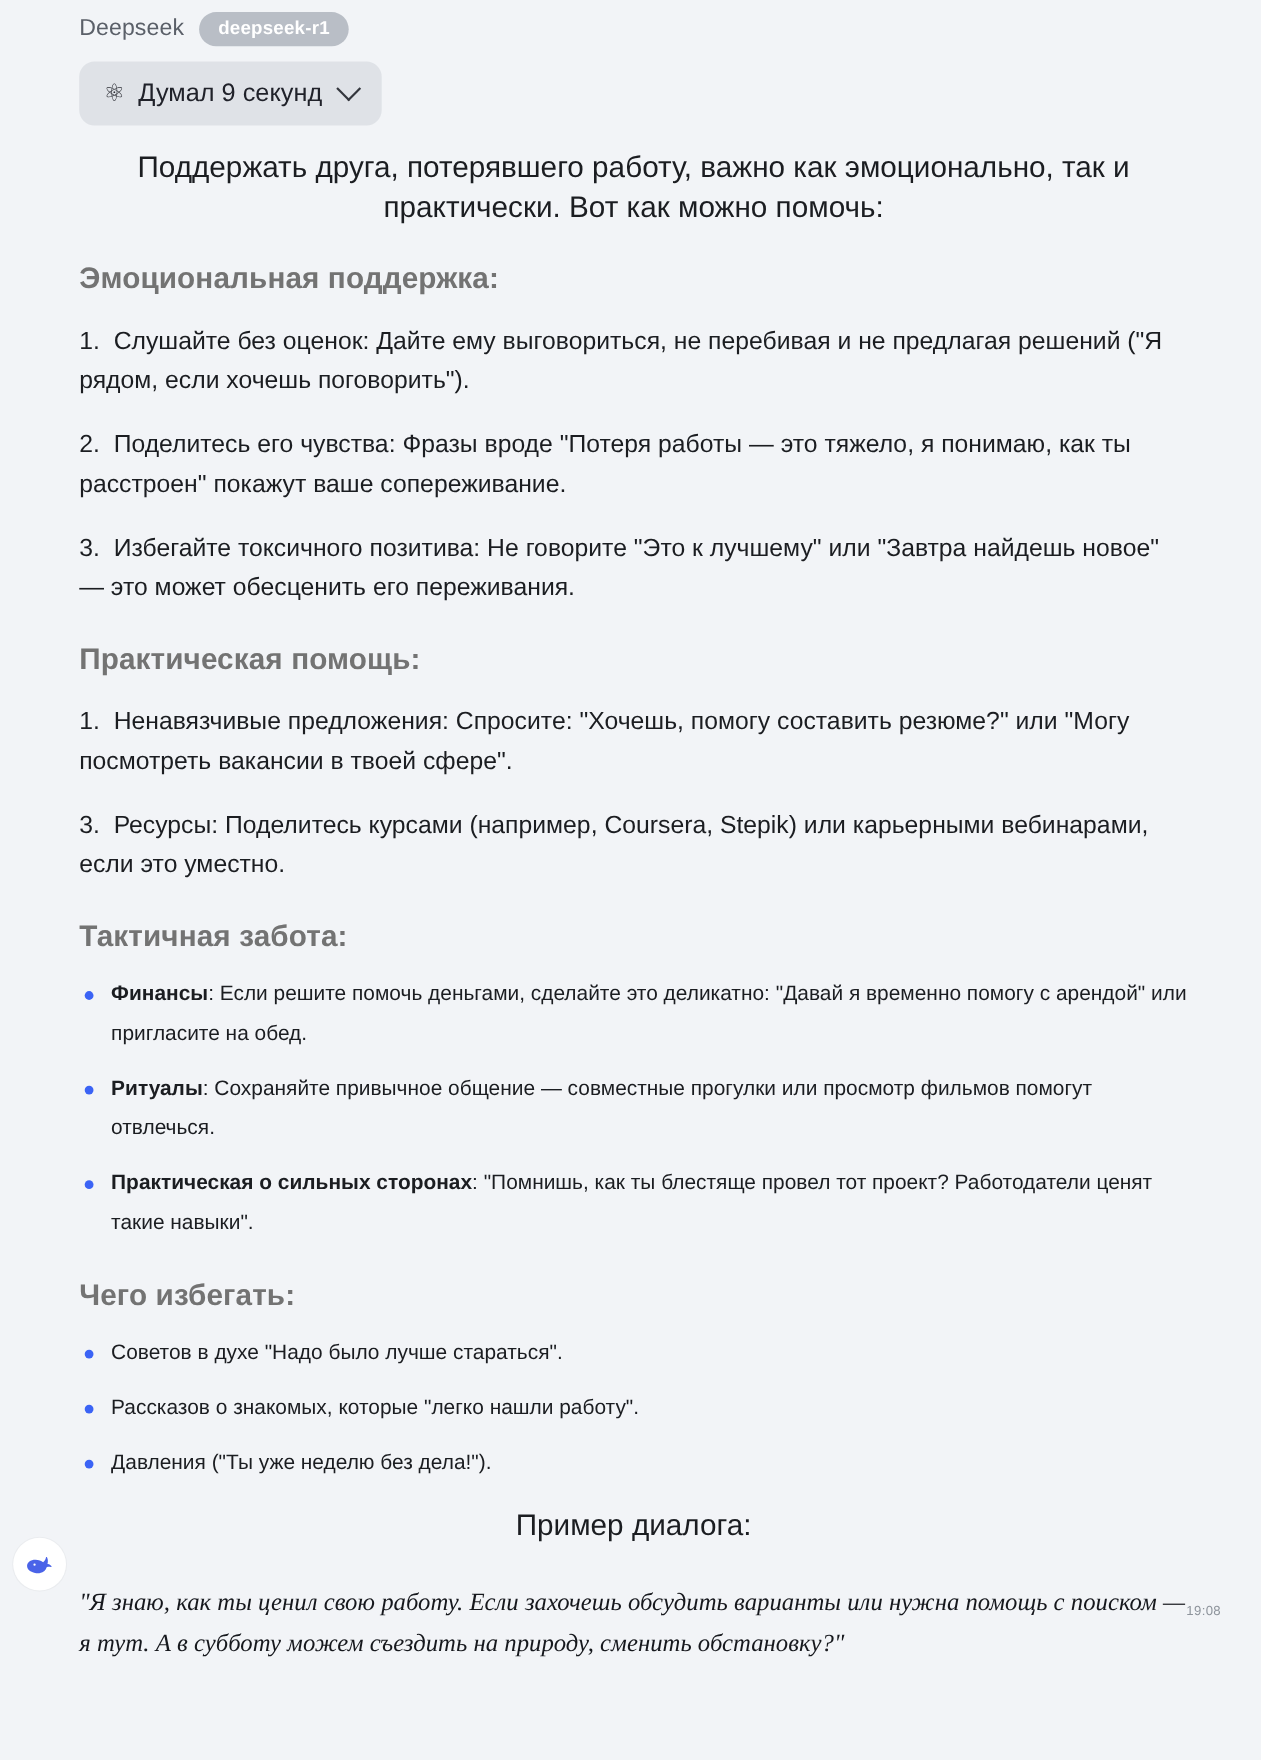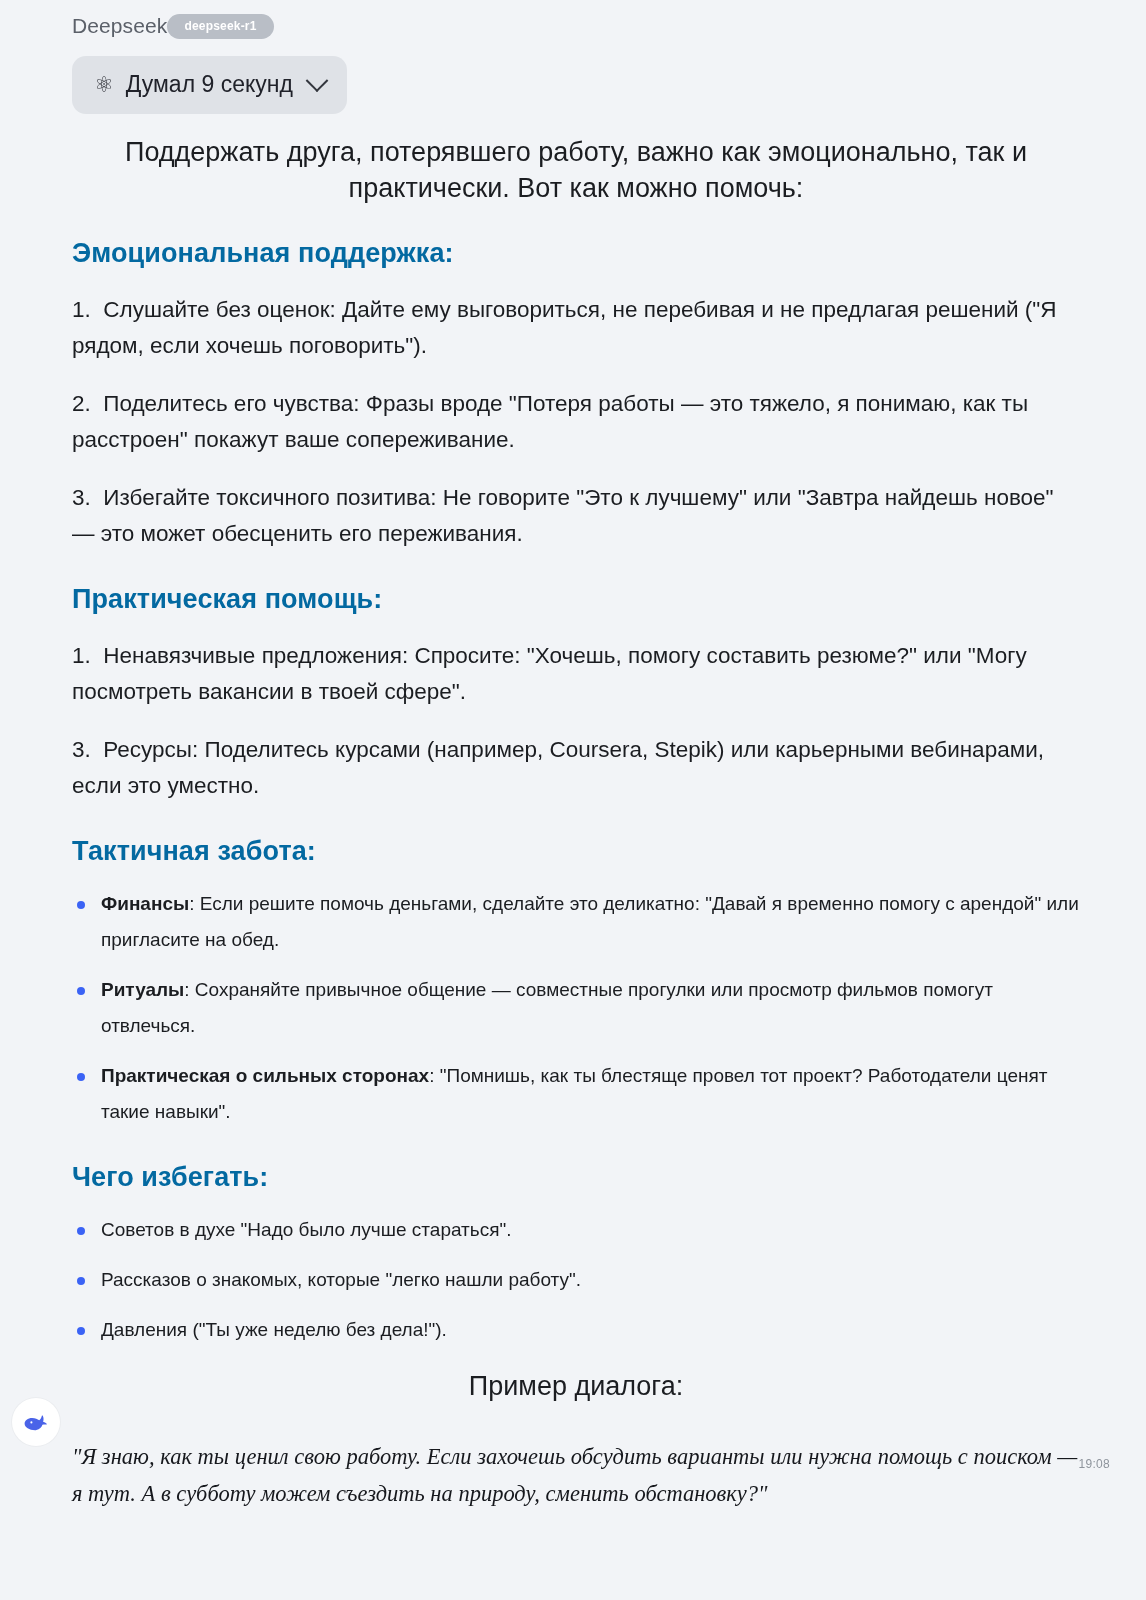--- a/index.html
+++ b/index.html
@@ -26,36 +26,37 @@
     position:relative;
     width:1146px;
     min-height:1600px;
     padding:0;
   }
 
   
   .msg-head{
     display:flex;
     align-items:center;
+    gap:14px;
     padding:10px 0 0 72px;
     height:42px;
   }
   .provider{
     font-size:21px;
     font-weight:400;
     color:#5b6069;
     letter-spacing:.1px;
   }
   .model-pill{
     display:inline-flex;
     align-items:center;
     justify-content:center;
     background:var(--pill);
     color:#ffffff;
-    font-size:12px;
+    font-size:17px;
     font-weight:700;
     border-radius:999px;
     padding:5px 17px 6px;
     letter-spacing:.2px;
   }
 
   
   .think-chip{
     margin:14px 0 0 72px;
     display:inline-flex;
@@ -88,21 +89,21 @@
     line-height:36px;
     margin:20px 0 0 0;
     color:var(--text);
     text-align:center;
   }
   h3.section{
     font-size:27px;
     line-height:34px;
     font-weight:700;
     margin:30px 0 6px 0;
-    color:#0369a1;
+    color:#737373;
     letter-spacing:.1px;
   }
   .num-item{
     font-size:22.5px;
     line-height:36px;
     margin:22px 0 0 0;
   }
   .num-item .lead{font-weight:400;}
   .num-item .idx{font-weight:400;}
 

